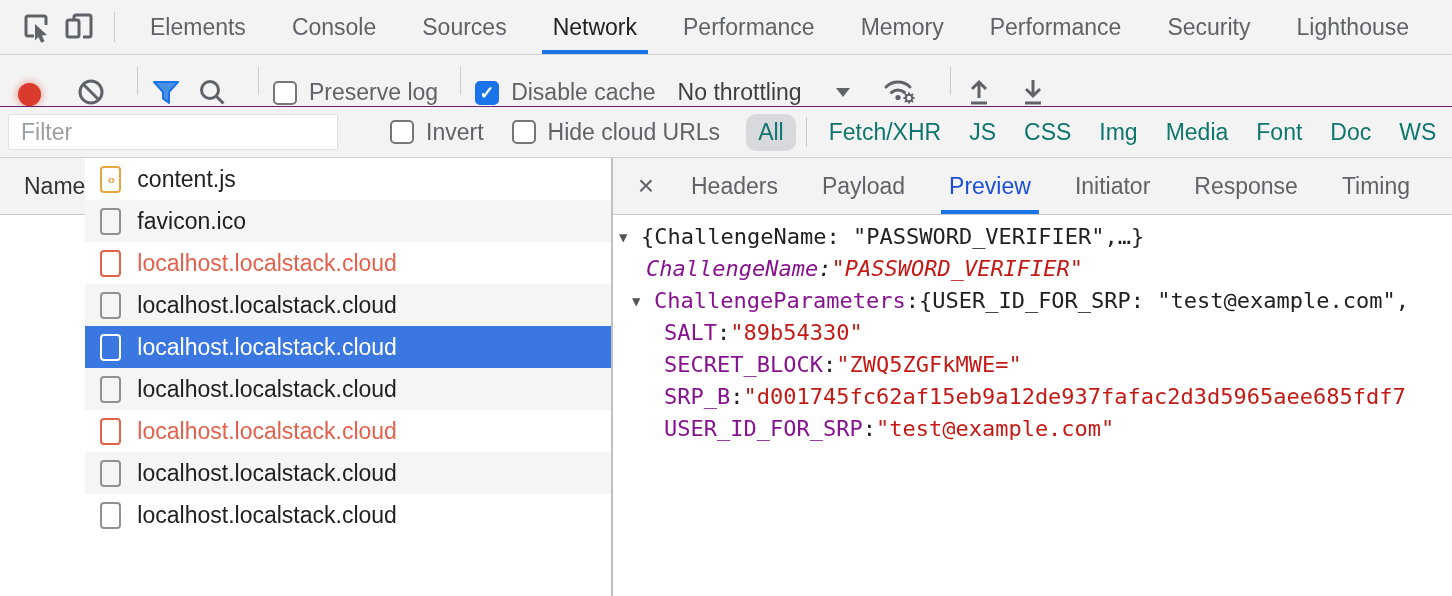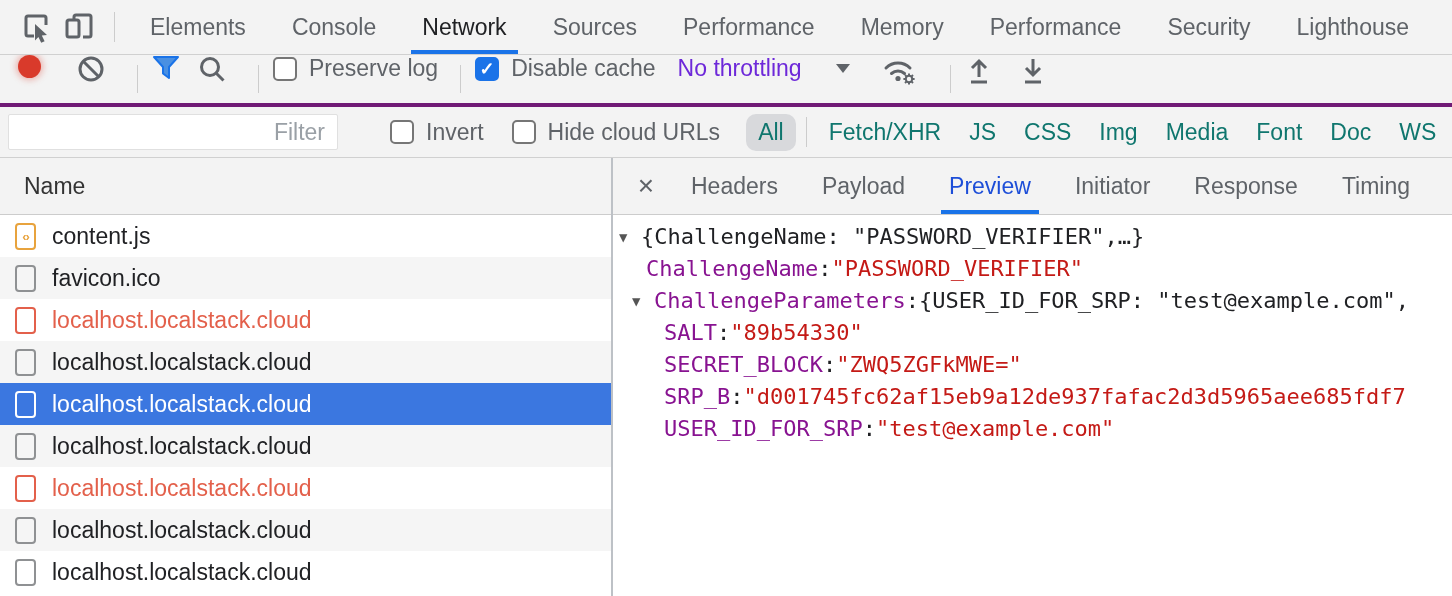--- a/index.html
+++ b/index.html
@@ -11,52 +11,52 @@
   .tabbar { height:55px; flex:0 0 55px; display:flex; align-items:stretch; background:#f3f3f3;
             border-bottom:1px solid #d0d0d0; padding-left:14px; overflow:hidden; white-space:nowrap; }
   .icon-btn { width:44px; display:flex; align-items:center; justify-content:center; flex:0 0 44px; }
   .vsep { width:1px; background:#ccc; margin:12px 12px; flex:0 0 1px; }
   .tab { display:flex; align-items:center; padding:0 23px; font-size:23px; color:#5f6368;
          position:relative; cursor:default; flex:0 0 auto; }
   .tab.active { color:#202124; }
   .tab.active::after { content:""; position:absolute; left:12px; right:12px; bottom:0; height:4px; background:#1a73e8; }
 
   
-  .toolbar { height:52px; flex:0 0 52px; display:flex; align-items:flex-start; background:#f3f3f3;
-             border-bottom:4px solid #701a75; padding-left:18px; overflow:hidden; white-space:nowrap; }
+  .toolbar { height:52px; flex:0 0 52px; display:flex; align-items:flex-end; background:#f3f3f3;
+             border-bottom:1px solid #701a75; padding-left:18px; overflow:hidden; white-space:nowrap; }
   .toolbar .vsep { height:28px; margin:0 14px; align-self:center; }
   .record-dot { width:23px; height:23px; border-radius:50%; background:#d93a2b;
                 box-shadow:0 0 6px 2px rgba(217,58,43,.35); margin-right:36px; flex:0 0 auto; }
   .tool-icon { display:flex; align-items:center; justify-content:center; margin-right:18px; flex:0 0 auto; }
   .chk-group { display:flex; align-items:center; margin-right:8px; flex:0 0 auto; }
   .checkbox { width:24px; height:24px; border:2.5px solid #767676; border-radius:5px; background:#fff;
               display:flex; align-items:center; justify-content:center; flex:0 0 24px; }
   .checkbox.checked { background:#1a73e8; border-color:#1a73e8; color:#fff; font-size:18px; font-weight:bold; }
   .chk-label { font-size:23px; color:#5f6368; margin-left:12px; }
   .throttle { display:flex; align-items:center; margin-left:14px; margin-right:14px; }
-  .throttle-label { font-size:23px; color:#6d28d9; }
+  .throttle-label { font-size:23px; color:#404040; }
   .dd-arrow { width:0; height:0; border-left:7px solid transparent; border-right:7px solid transparent;
               border-top:9px solid #5f6368; margin-left:34px; }
 
   
   .filterbar { height:51px; flex:0 0 51px; display:flex; align-items:center; background:#f3f3f3;
                border-bottom:1px solid #d0d0d0; padding-left:8px; overflow:hidden; white-space:nowrap; }
   .filter-input { width:330px; height:36px; border:1px solid #e0e0e0; background:#fff; border-radius:2px;
-                  font-size:23px; font-family:"Liberation Sans",sans-serif; color:#202124; padding:0 12px; outline:none; flex:0 0 330px;text-align:right; }
+                  font-size:23px; font-family:"Liberation Sans",sans-serif; color:#202124; padding:0 12px; outline:none; flex:0 0 330px; }
   .filter-input::placeholder { color:#9aa0a6; }
   .filterbar .chk-group { margin-left:52px; margin-right:0; }
   .filterbar .chk-group + .chk-group { margin-left:28px; }
   .pills { display:flex; align-items:center; margin-left:26px; }
   .pill { font-size:23px; color:#0f766e; padding:5px 12px; border-radius:10px; margin-right:4px; flex:0 0 auto; }
   .pill.active { background:#d8d9dc; }
   .pill-sep { width:1px; height:30px; background:#ccc; margin:0 10px 0 6px; flex:0 0 1px; }
 
   
   .main { flex:1 1 auto; display:flex; min-height:0; background:#fff; }
-  .left-panel { width:613px; flex:0 0 613px; border-right:2px solid #bdc1c6; display:flex; flex-direction:column; background:#fff; }
+  .left-panel { width:613px; flex:0 0 613px; border-right:2px solid #bdc1c6; display:flex; flex-direction:row; background:#fff; }
   .name-header { height:57px; flex:0 0 57px; background:#f3f3f3; border-bottom:1px solid #ccc;
                  display:flex; align-items:center; padding-left:24px; font-size:23px; color:#333; }
   .req-list { flex:1 1 auto; overflow:hidden; }
   .req-row { height:42px; display:flex; align-items:center; padding-left:15px; font-size:23px; color:#202124; background:#fff; }
   .req-row.stripe { background:#f5f5f5; }
   .req-row.error { color:#e3604b; }
   .req-row.selected { background:#3b77e0; color:#fff; }
   .req-icon { width:21px; height:27px; border:2.5px solid #8f9193; border-radius:4px; margin-right:16px;
               flex:0 0 21px; display:flex; align-items:center; justify-content:center; background:transparent; }
   .req-row.error .req-icon { border-color:#e3604b; }
@@ -70,21 +70,21 @@
                  display:flex; align-items:stretch; padding-left:10px; overflow:hidden; white-space:nowrap; }
   .close-x { display:flex; align-items:center; justify-content:center; width:46px; font-size:28px; color:#5f6368; flex:0 0 46px; }
   .dtab { display:flex; align-items:center; padding:0 22px; font-size:23px; color:#5f6368; position:relative; flex:0 0 auto; }
   .dtab.active { color:#1d4ed8; }
   .dtab.active::after { content:""; position:absolute; left:14px; right:14px; bottom:0; height:4px; background:#1a73e8; }
 
   .preview-pane { flex:1 1 auto; background:#fff; padding-top:6px; overflow:hidden;
                   font-family:"DejaVu Sans Mono", monospace; font-size:22px; line-height:32px; color:#202124; white-space:nowrap; }
   .pline { height:32px; display:flex; align-items:center; }
   .pline.ind0 { padding-left:6px; }
-  .pline.ind1 { padding-left:33px; }
+  .pline.ind1 { padding-left:33px;font-style:italic; }
   .pline.ind1t { padding-left:19px; }
   .pline.ind2 { padding-left:51px; }
   .tri { display:inline-block; width:22px; font-size:14px; color:#555; flex:0 0 22px; }
   .seg-key { color:#881391; }
   .seg-string { color:#c41a16; }
   .seg-plain, .seg-colon { color:#202124; }
 </style>
 </head>
 <body>
 
@@ -100,22 +100,22 @@
     <div class="icon-btn">
       <svg width="36" height="34" viewBox="0 0 36 34">
         <path d="M12 10 V7 a2 2 0 0 1 2-2 h13 a2 2 0 0 1 2 2 v18 a2 2 0 0 1 -2 2 h-6" fill="none" stroke="#5f6368" stroke-width="3"></path>
         <rect x="5" y="10" width="12" height="17" rx="2" fill="#f3f3f3" stroke="#5f6368" stroke-width="3"></rect>
       </svg>
     </div>
     <div class="vsep"></div>
     <div id="main-tabs" style="display:flex;">
         <div class="tab">Elements</div>
         <div class="tab">Console</div>
+        <div class="tab">Sources</div>
         <div class="tab active">Network</div>
-        <div class="tab">Sources</div>
         <div class="tab">Performance</div>
         <div class="tab">Memory</div>
         <div class="tab">Performance</div>
         <div class="tab">Security</div>
         <div class="tab">Lighthouse</div>
       </div>
   </div>
 
   <div class="toolbar">
     <div class="record-dot"></div>

